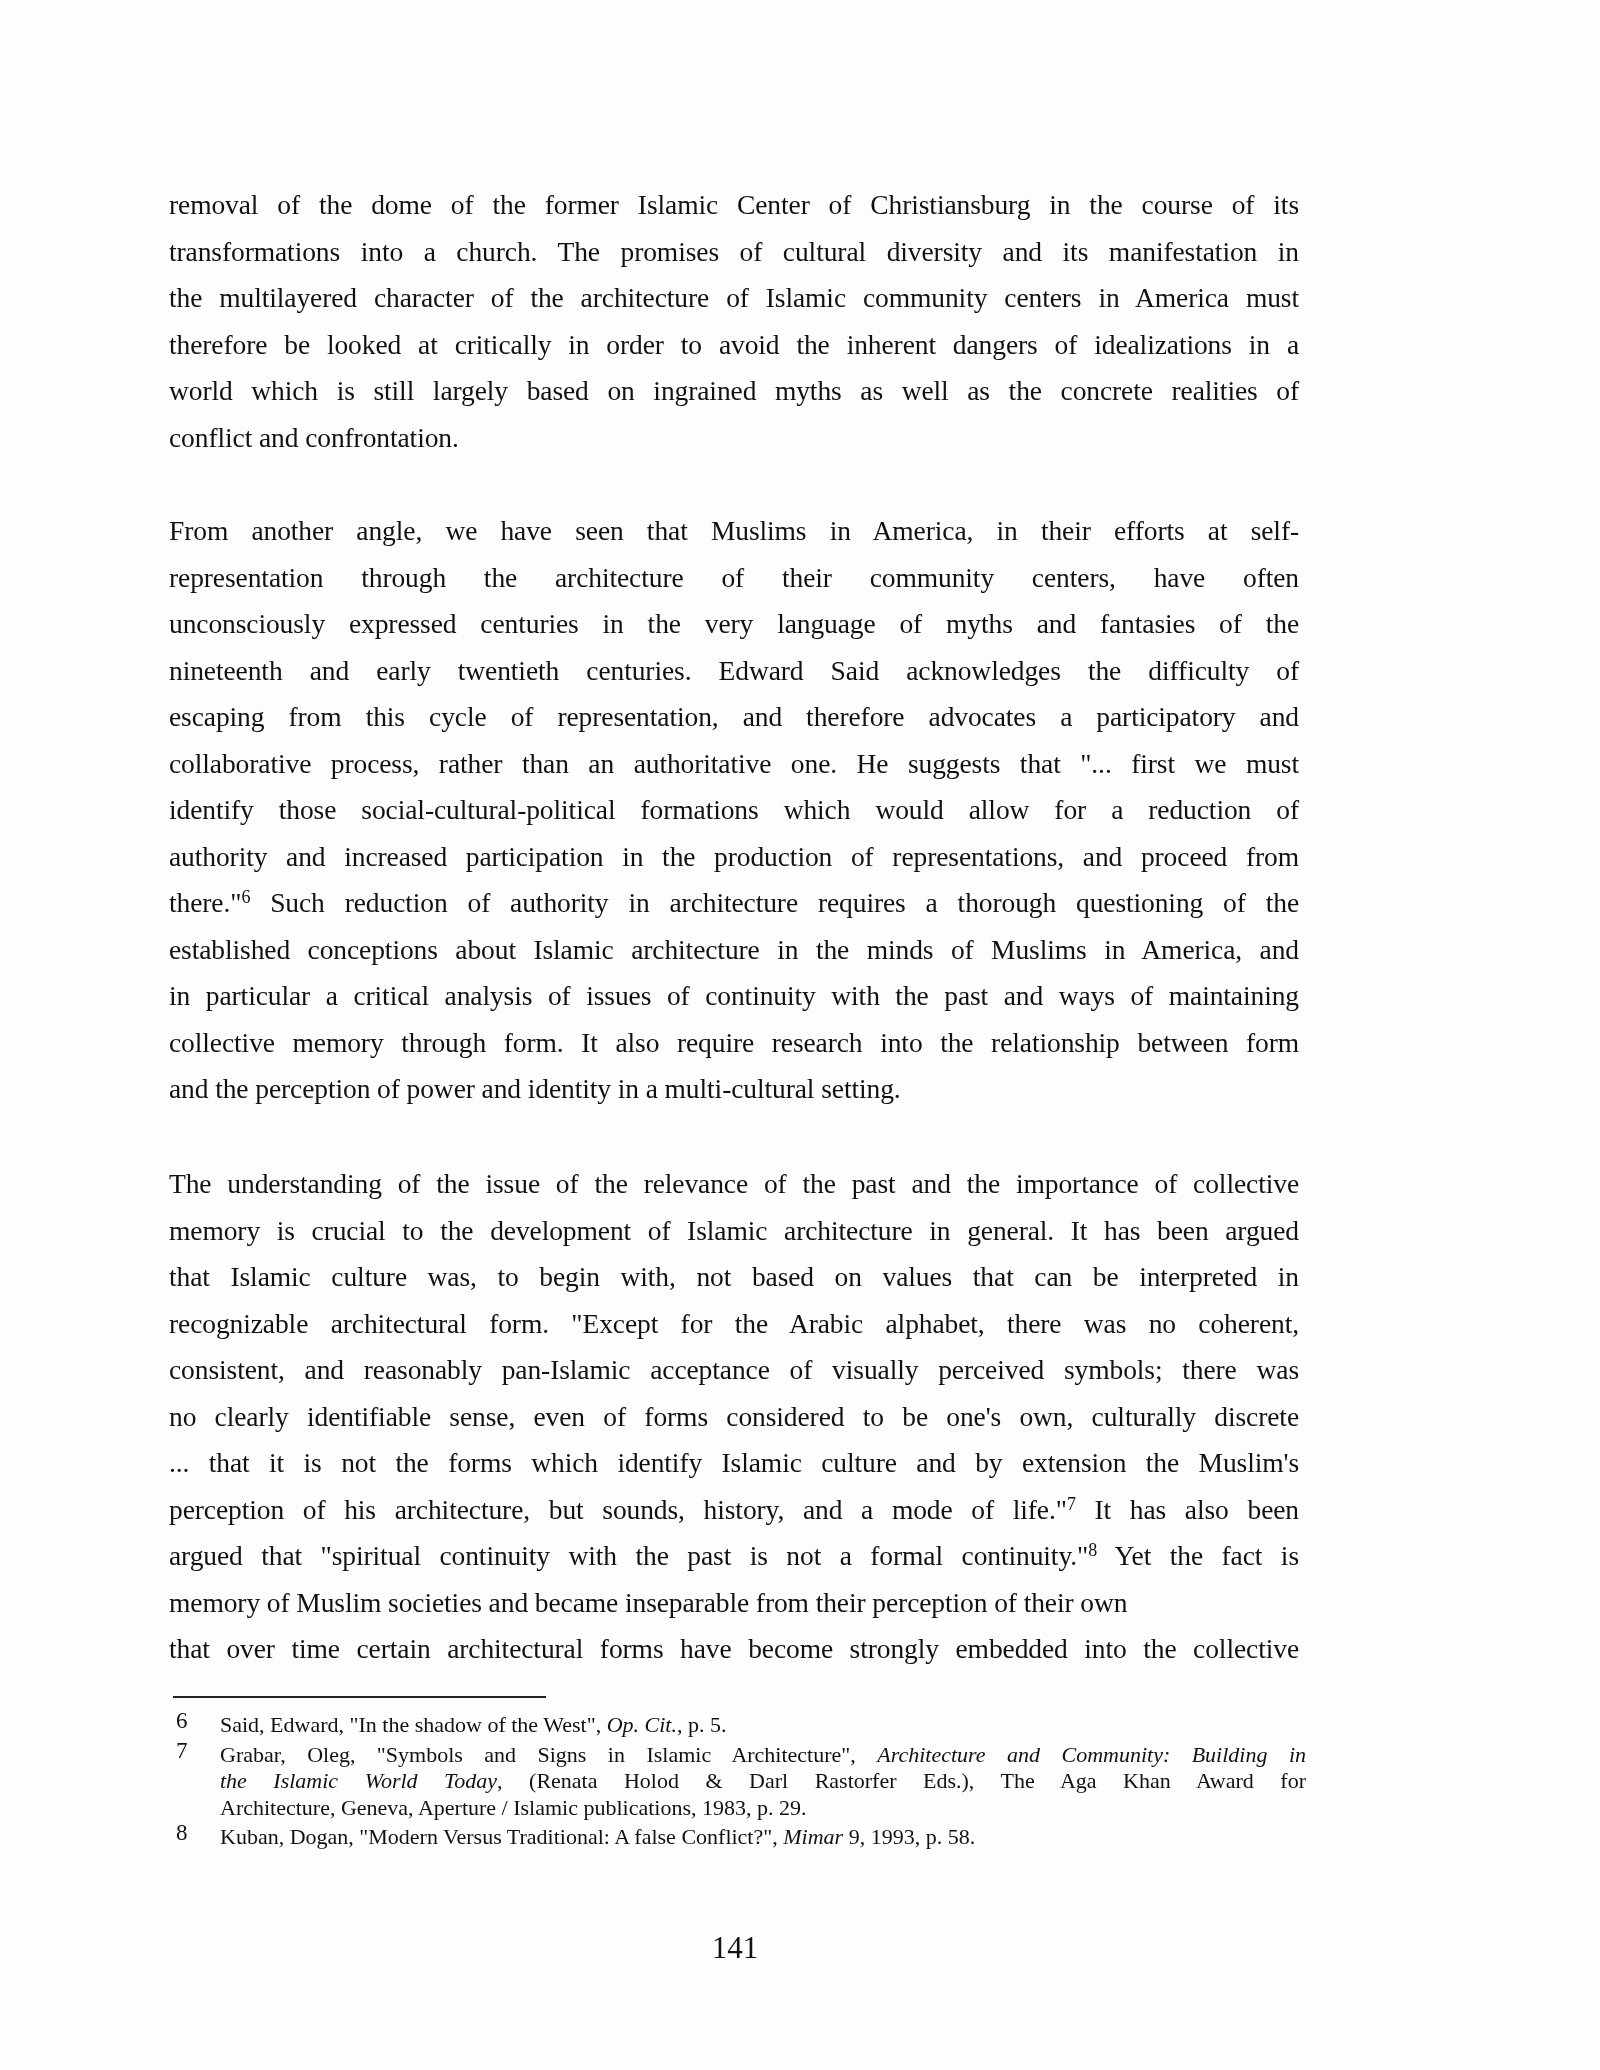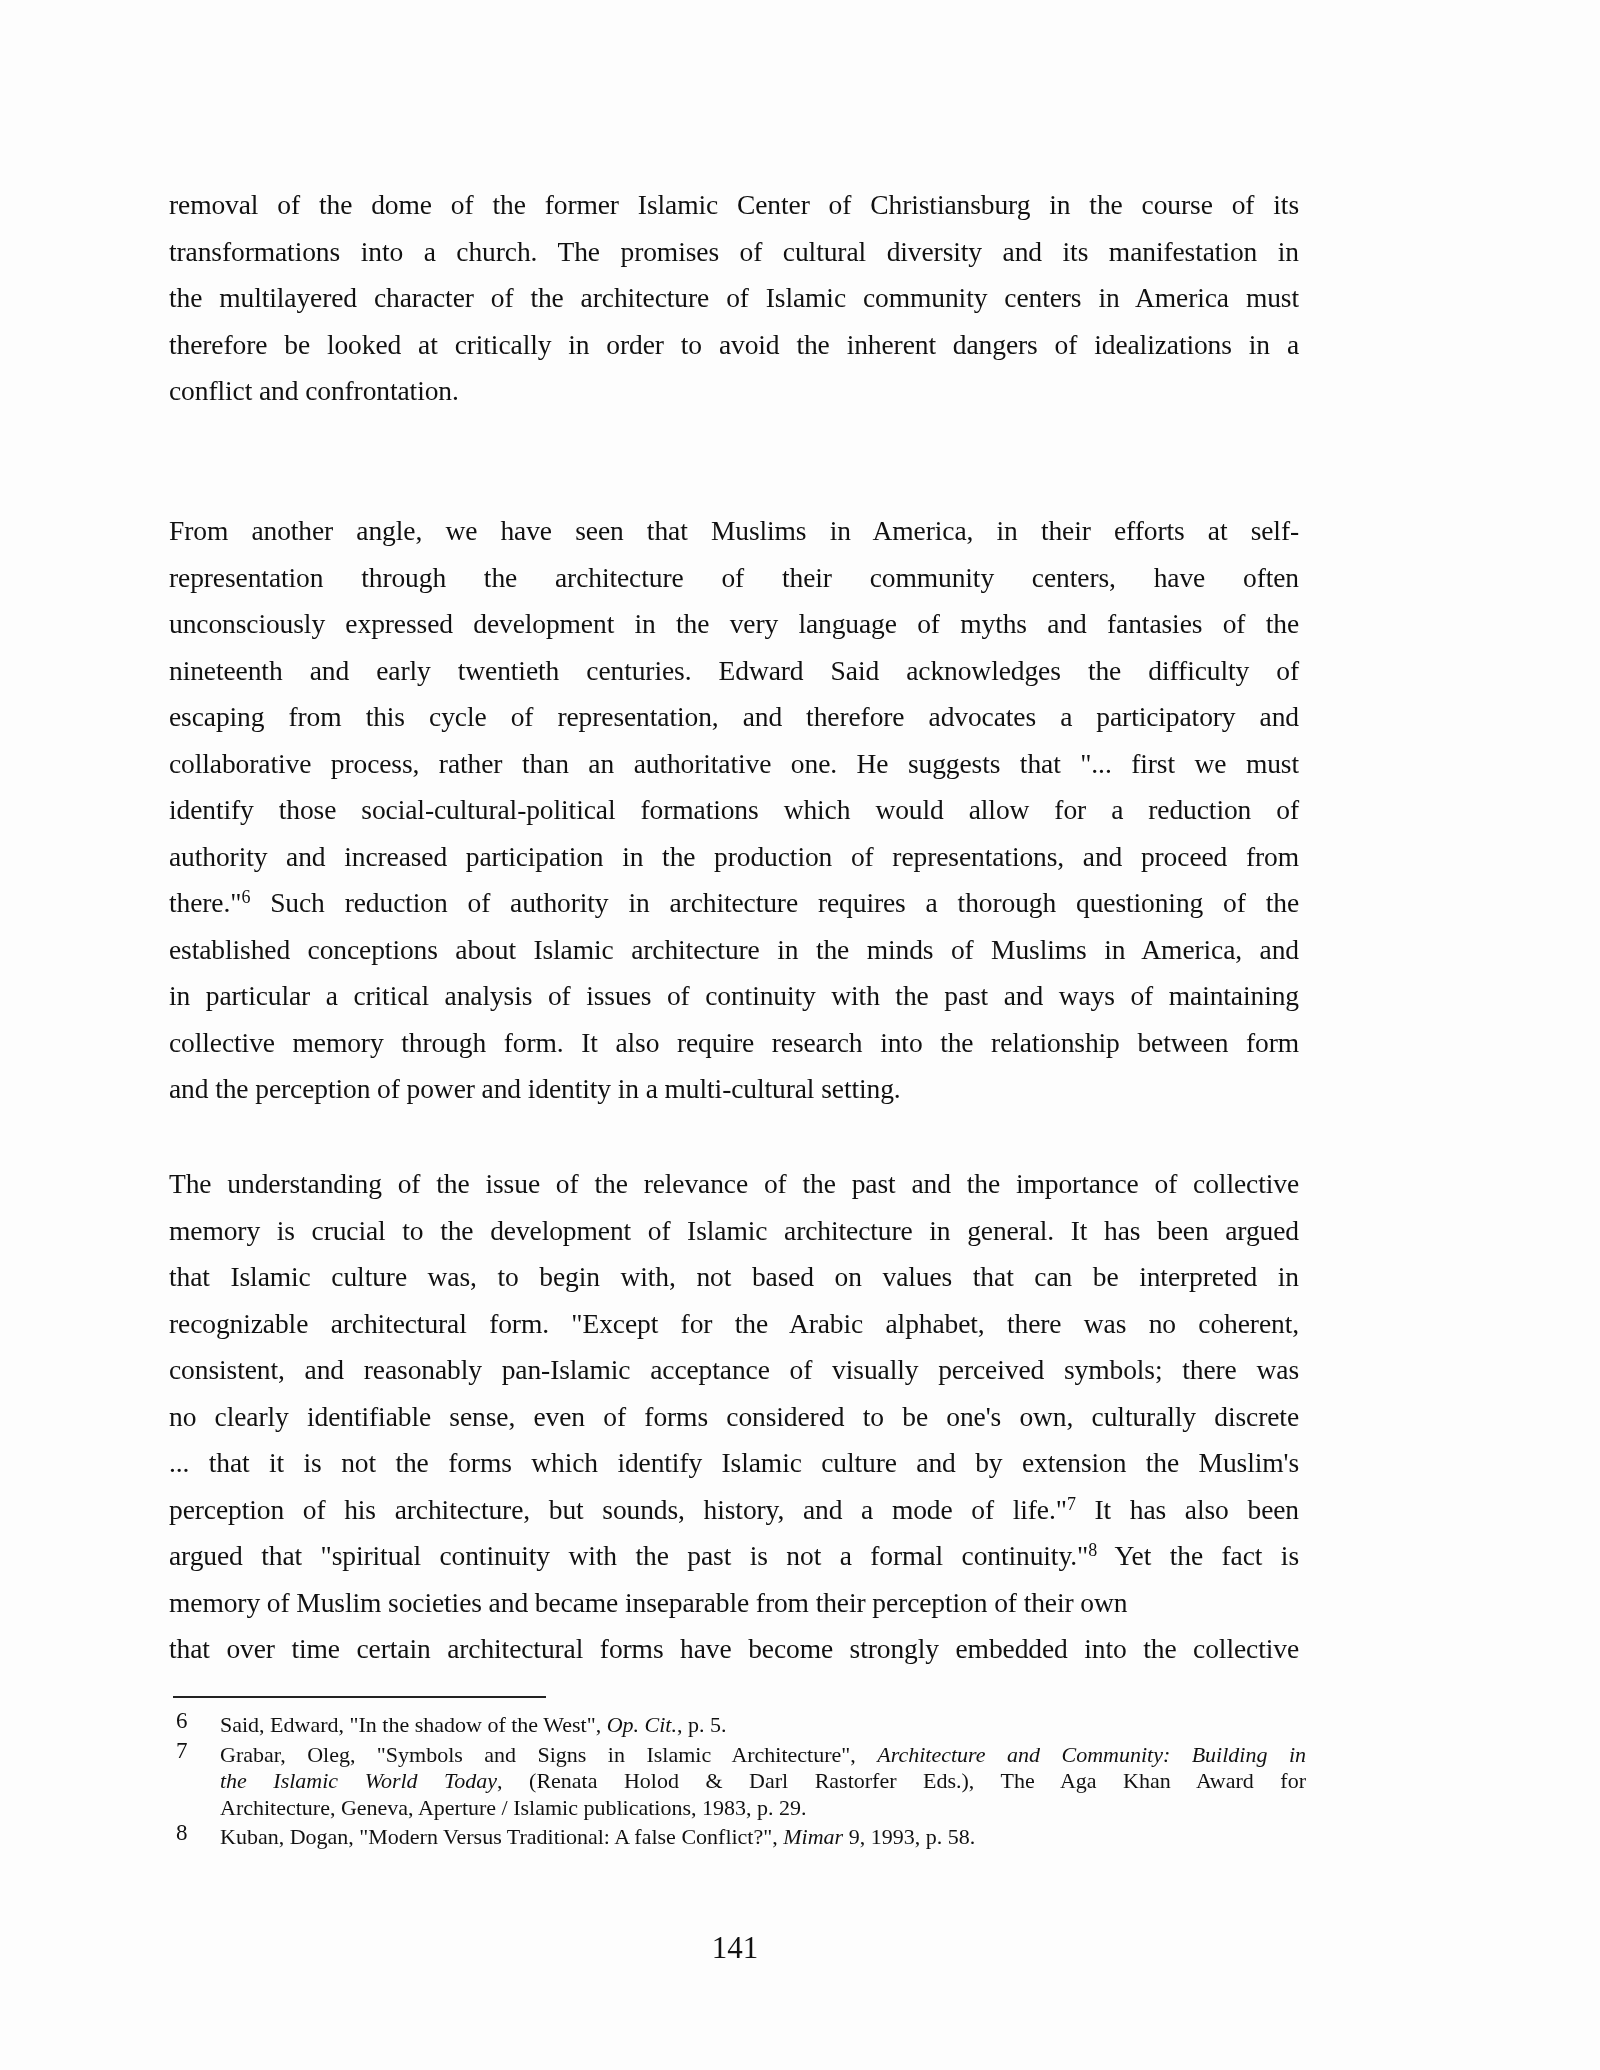--- a/index.html
+++ b/index.html
@@ -35,26 +35,27 @@
 </style>
 </head>
 <body>
 
 <div class="page">
   <div class="body-text p1">
       <span class="line">removal of the dome of the former Islamic Center of Christiansburg in the course of its</span>
       <span class="line">transformations into a church. The promises of cultural diversity and its manifestation in</span>
       <span class="line">the multilayered character of the architecture of Islamic community centers in America must</span>
       <span class="line">therefore be looked at critically in order to avoid the inherent dangers of idealizations in a</span>
+      <span class="line">world which is still largely based on ingrained myths as well as the concrete realities of</span>
       <span class="line last">conflict and confrontation.</span>
     </div>
   <div class="body-text p2">
       <span class="line">From another angle, we have seen that Muslims in America, in their efforts at self-</span>
       <span class="line">representation through the architecture of their community centers, have often</span>
-      <span class="line">unconsciously expressed development in the very language of myths and fantasies of the</span>
+      <span class="line">unconsciously expressed centuries in the very language of myths and fantasies of the</span>
       <span class="line">nineteenth and early twentieth centuries. Edward Said acknowledges the difficulty of</span>
       <span class="line">escaping from this cycle of representation, and therefore advocates a participatory and</span>
       <span class="line">collaborative process, rather than an authoritative one. He suggests that "... first we must</span>
       <span class="line">identify those social-cultural-political formations which would allow for a reduction of</span>
       <span class="line">authority and increased participation in the production of representations, and proceed from</span>
       <span class="line">there."<sup class="fn">6</sup> Such reduction of authority in architecture requires a thorough questioning of the</span>
       <span class="line">established conceptions about Islamic architecture in the minds of Muslims in America, and</span>
       <span class="line">in particular a critical analysis of issues of continuity with the past and ways of maintaining</span>
       <span class="line">collective memory through form. It also require research into the relationship between form</span>
       <span class="line last">and the perception of power and identity in a multi-cultural setting.</span>

